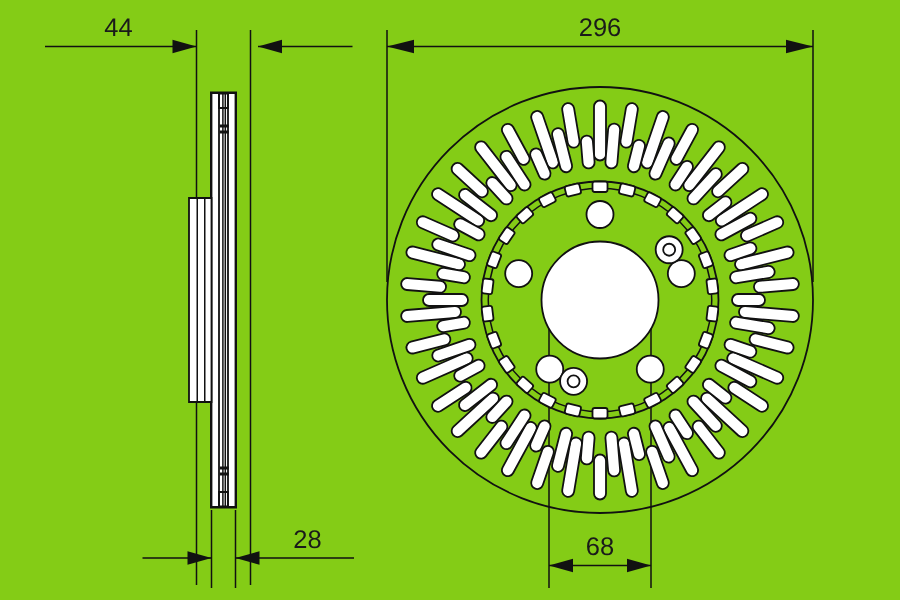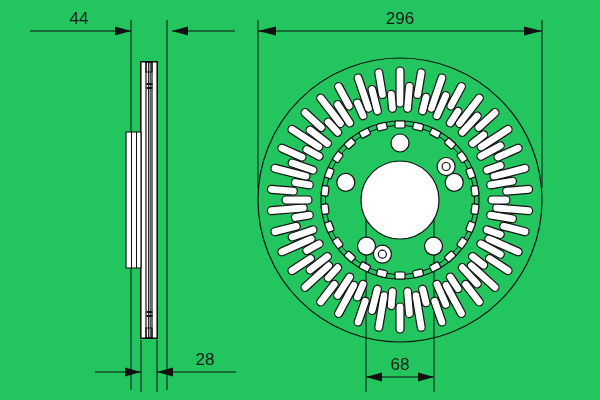--- a/index.html
+++ b/index.html
@@ -4,21 +4,21 @@
 <style>
   html, body {
     margin: 0;
     padding: 0;
     background: #ffffff;
   }
   #root {
     position: relative;
     width: 600px;
     height: 400px;
-    background: #22c55e;
+    background: #84cc16;
     overflow: hidden;
     font-family: "Liberation Sans", sans-serif;
   }
   svg.drawing {
     position: absolute;
     left: 0;
     top: 0;
     width: 600px;
     height: 400px;
     display: block;

